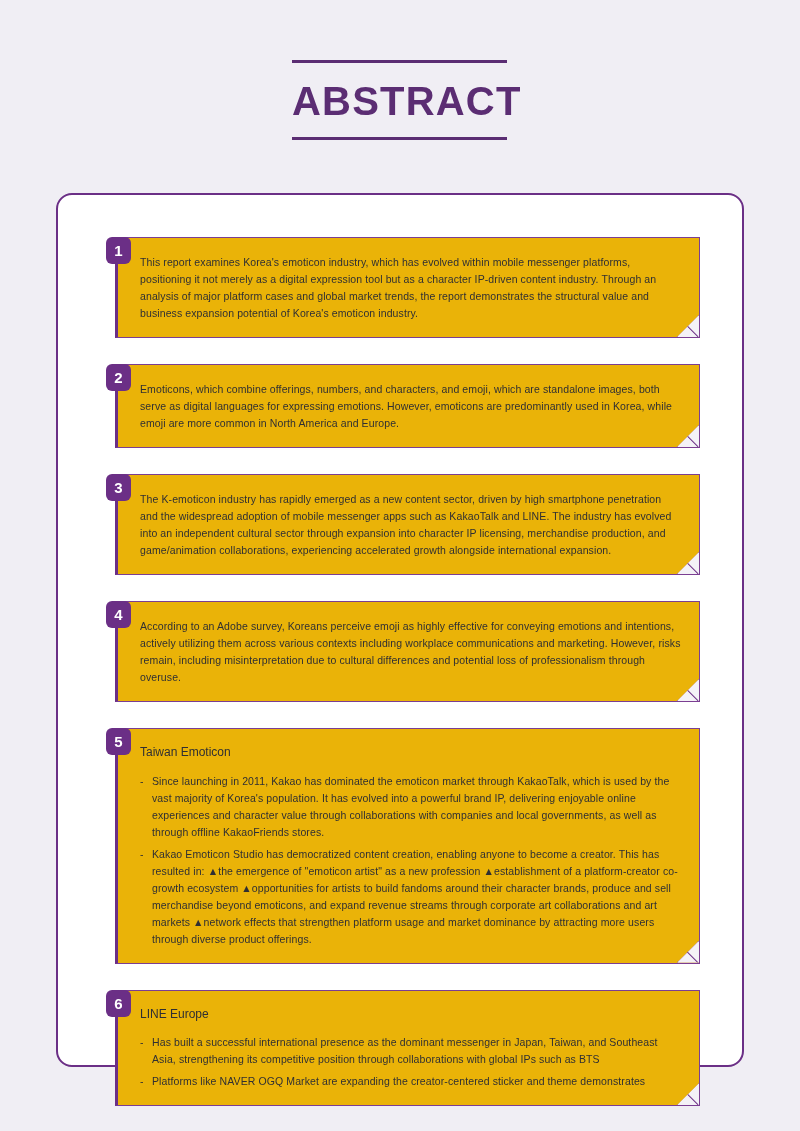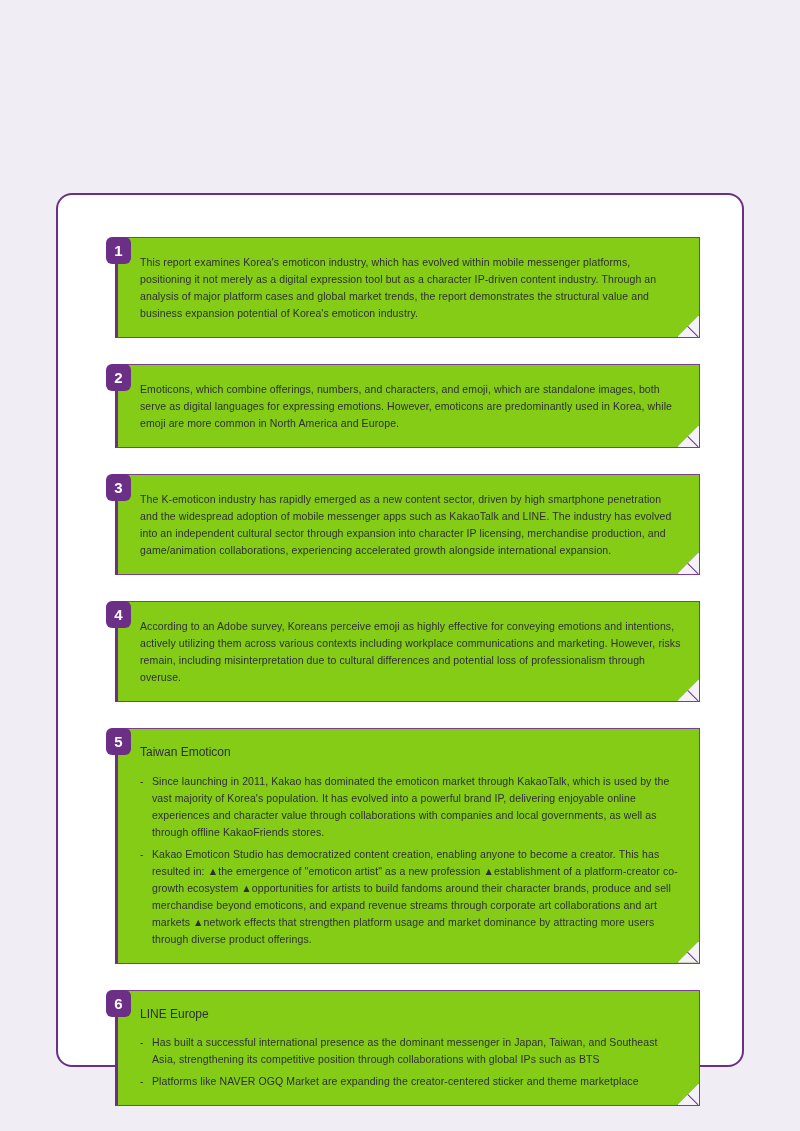--- a/index.html
+++ b/index.html
@@ -88,21 +88,21 @@
     justify-content: center;
     z-index: 3;
     line-height: 1;
   }
 
   .card {
     position: relative;
     margin-left: 9px;
     margin-top: 13px;
     box-sizing: border-box;
-    background: #84cc16;
+    background: #eab308;
     border: 1px solid #7b3e92;
     border-left: 3px solid #6b2f86;
     padding: 16px 18px 15px 22px;
     overflow: hidden;
   }
 
   
   .fold {
     position: absolute;
     right: 0;
@@ -171,20 +171,25 @@
     position: absolute;
     left: 0;
     top: 0;
   }
 </style>
 </head>
 <body>
 
 <div class="page">
 
+  <div class="title-block">
+    <div class="title-rule top"></div>
+    <div class="title-text">ABSTRACT</div>
+    <div class="title-rule bottom"></div>
+  </div>
 
   <div class="outer-card">
     <div class="blocks">
 
       <div class="block">
         <div class="badge">1</div>
         <div class="card">
           <p class="para">This report examines Korea's emoticon industry, which has evolved within mobile messenger platforms, positioning it not merely as a digital expression tool but as a character IP-driven content industry. Through an analysis of major platform cases and global market trends, the report demonstrates the structural value and business expansion potential of Korea's emoticon industry.</p>
           <div class="fold"></div>
         </div>
@@ -225,21 +230,21 @@
           <div class="fold"></div>
         </div>
       </div>
 
       <div class="block">
         <div class="badge">6</div>
         <div class="card">
           <div class="card-heading">LINE Europe</div>
           <ul class="bullets">
             <li><span class="dash">-</span><span>Has built a successful international presence as the dominant messenger in Japan, Taiwan, and Southeast Asia, strengthening its competitive position through collaborations with global IPs such as BTS</span></li>
-            <li><span class="dash">-</span><span>Platforms like NAVER OGQ Market are expanding the creator-centered sticker and theme marketplace</span></li>
+            <li><span class="dash">-</span><span>Platforms like NAVER OGQ Market are expanding the creator-centered sticker and theme demonstrates</span></li>
           </ul>
           <div class="fold"></div>
         </div>
       </div>
 
     </div>
   </div>
 </div>
 
 </body></html>

